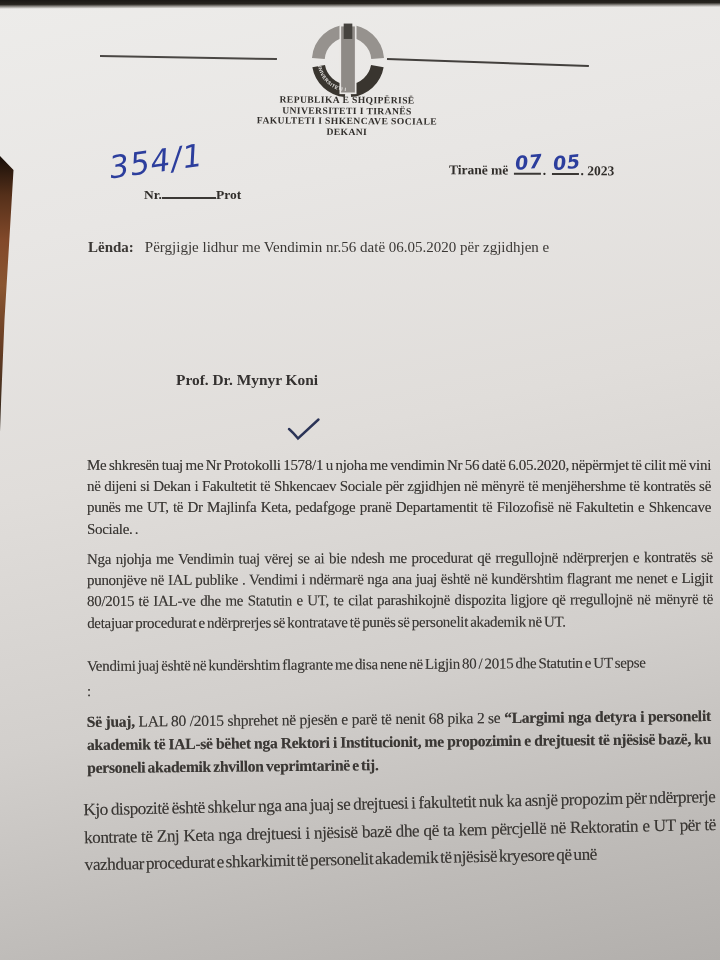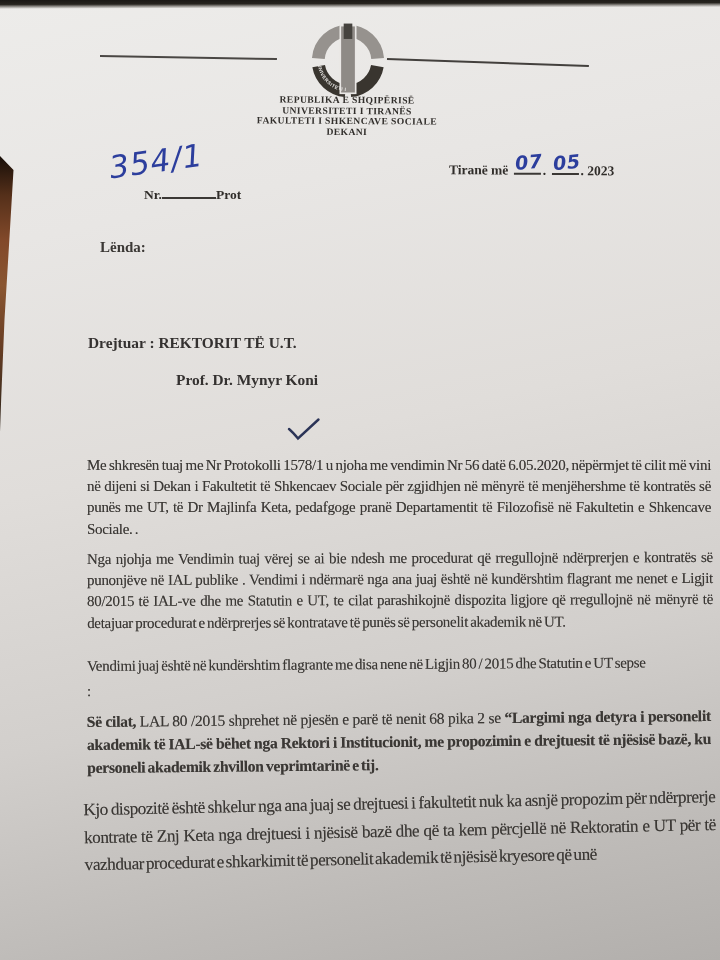--- a/index.html
+++ b/index.html
@@ -27,21 +27,21 @@
   .dateline{position:absolute;left:449px;top:158px;width:230px;font-weight:bold;
     font-size:13.5px;color:#302d2a;transform:rotate(.4deg);white-space:nowrap;}
   .blank{display:inline-block;position:relative;width:27px;height:15px;
     border-bottom:2px solid #3b3835;margin:0 2px;vertical-align:baseline;}
   .hw{font-family:"DejaVu Sans",sans-serif;font-style:italic;color:#2c3e9d;}
   .hw-digit{position:absolute;left:1px;bottom:0px;font-size:19px;transform:rotate(-6deg);letter-spacing:.5px;}
   .nrline{position:absolute;left:96px;top:183px;font-weight:bold;font-size:13.5px;color:#302d2a;white-space:nowrap;margin-left:48px;}
   .nr-blank{display:inline-block;width:54px;border-bottom:2px solid #3b3835;height:14px;}
   .hw-protocol{position:absolute;left:109px;top:143px;font-size:31px;transform:rotate(-8deg);letter-spacing:1px;}
   
-  .subject{position:absolute;left:88px;top:239px;width:560px;font-size:15px;color:#3b3835;margin-left:12px;}
+  .subject{position:absolute;left:88px;top:239px;width:560px;font-size:15px;color:#3b3835;}
   .subject-row{display:flex;gap:11px;}
   .subject .lbl{font-weight:bold;flex:0 0 auto;}
   .subject-line2{margin-left:54px;margin-top:13px;}
   .line-bold{position:absolute;font-weight:bold;font-size:15.4px;color:#343130;white-space:nowrap;}
   .to{left:88px;top:334px;}
   .to-name{left:176px;top:371px;}
   .cc{left:88px;top:427px;}
   .check{position:absolute;left:287px;top:416px;}
   
   .para{position:absolute;text-align:justify;color:#3b3835;
@@ -90,34 +90,34 @@
     <span class="blank"><span class="hw hw-digit">05</span></span><span>.</span>
     <span>2023</span>
   </div>
 
   <div class="nrline"><span>Nr.</span><span class="nr-blank"></span><span>Prot</span></div>
   <div class="hw hw-protocol">354/1</div>
 
   <div class="subject">
     <div class="subject-row">
       <span class="lbl">Lënda:</span>
+      <span>Përgjigje lidhur me Vendimin nr.56 datë 06.05.2020 për zgjidhjen e</span>
     </div>
   </div>
 
-  <div class="line-bold to">Drejtuar : REKTORIT TË U.T.</div>
   <div class="line-bold to-name">Prof. Dr. Mynyr Koni</div>
   <svg class="check" width="34" height="28" viewBox="0 0 34 28">
     <path d="M2 13 C5 15.5, 8.5 19.5, 11 22.5 L31.5 3.5" fill="none" stroke="#2b3457" stroke-width="2.4" stroke-linecap="round"></path>
   </svg>
 
   <div class="para p1">Me shkresën tuaj me Nr Protokolli 1578/1 u njoha  me vendimin Nr 56 datë 6.05.2020, nëpërmjet të cilit më vini në dijeni si Dekan i Fakultetit të Shkencaev Sociale  për  zgjidhjen në  mënyrë të menjëhershme të kontratës së punës me UT, të Dr  Majlinfa Keta, pedafgoge pranë Departamentit të Filozofisë në Fakultetin e Shkencave Sociale. .</div>
   <div class="para p2">Nga njohja me Vendimin tuaj vërej se ai bie ndesh me  procedurat që rregullojnë  ndërprerjen e kontratës së punonjëve  në IAL publike .  Vendimi  i  ndërmarë nga ana juaj është në kundërshtim  flagrant me nenet e Ligjit 80/2015 të IAL-ve dhe me Statutin e UT, te cilat parashikojnë dispozita ligjore që rregullojnë në mënyrë të detajuar procedurat e ndërprerjes së kontratave të punës së personelit akademik në UT.</div>
   <div class="para p3">
     <div>Vendimi juaj është në  kundërshtim  flagrante me disa nene në Ligjin  80 / 2015  dhe Statutin  e UT  sepse</div>
     <div class="p3-colon">:</div>
   </div>
-  <div class="para p4"><span class="b">Së cilat,</span><span> LAL 80 /2015   shprehet  në pjesën e parë të  nenit 68 pika  2  se </span><span class="b">“Largimi nga detyra i personelit akademik të IAL-së bëhet nga Rektori i Institucionit, me propozimin e drejtuesit të njësisë bazë, ku personeli akademik zhvillon veprimtarinë e tij.</span></div>
+  <div class="para p4"><span class="b">Së juaj,</span><span> LAL 80 /2015   shprehet  në pjesën e parë të  nenit 68 pika  2  se </span><span class="b">“Largimi nga detyra i personelit akademik të IAL-së bëhet nga Rektori i Institucionit, me propozimin e drejtuesit të njësisë bazë, ku personeli akademik zhvillon veprimtarinë e tij.</span></div>
   <div class="para p5">Kjo dispozitë është shkelur nga ana juaj se drejtuesi i fakultetit nuk ka asnjë propozim për ndërprerje kontrate të Znj Keta nga drejtuesi i njësisë bazë dhe që ta kem përcjellë në Rektoratin e UT për të vazhduar procedurat e shkarkimit të personelit akademik të njësisë kryesore që unë</div>
 
   <div class="top-edge"></div>
   <div class="left-wedge"></div>
 
 </div>
 
 </body></html>

